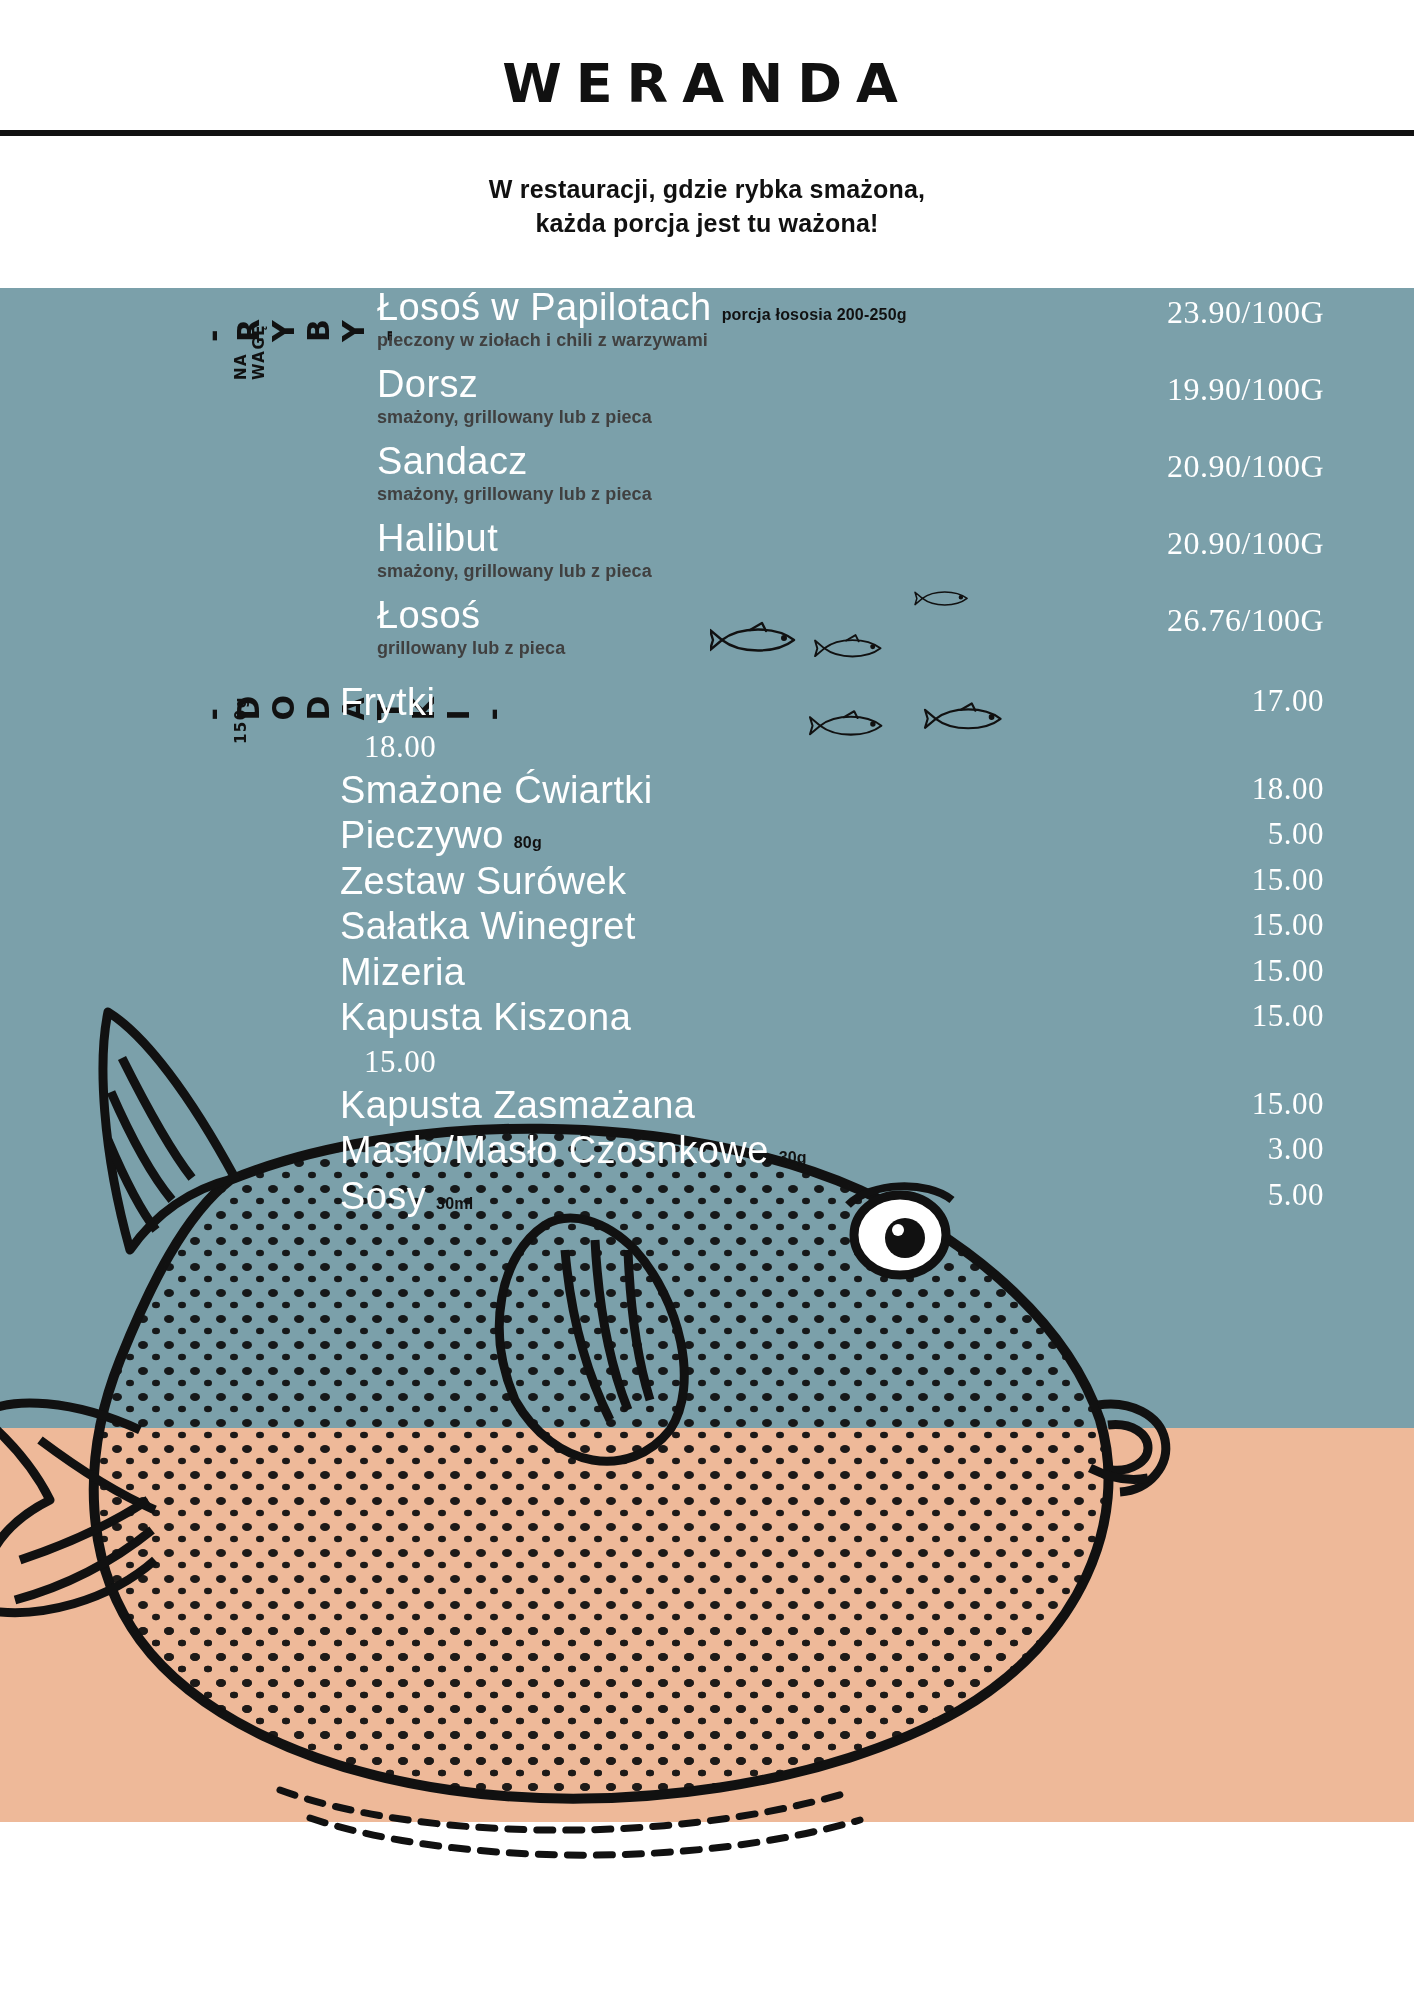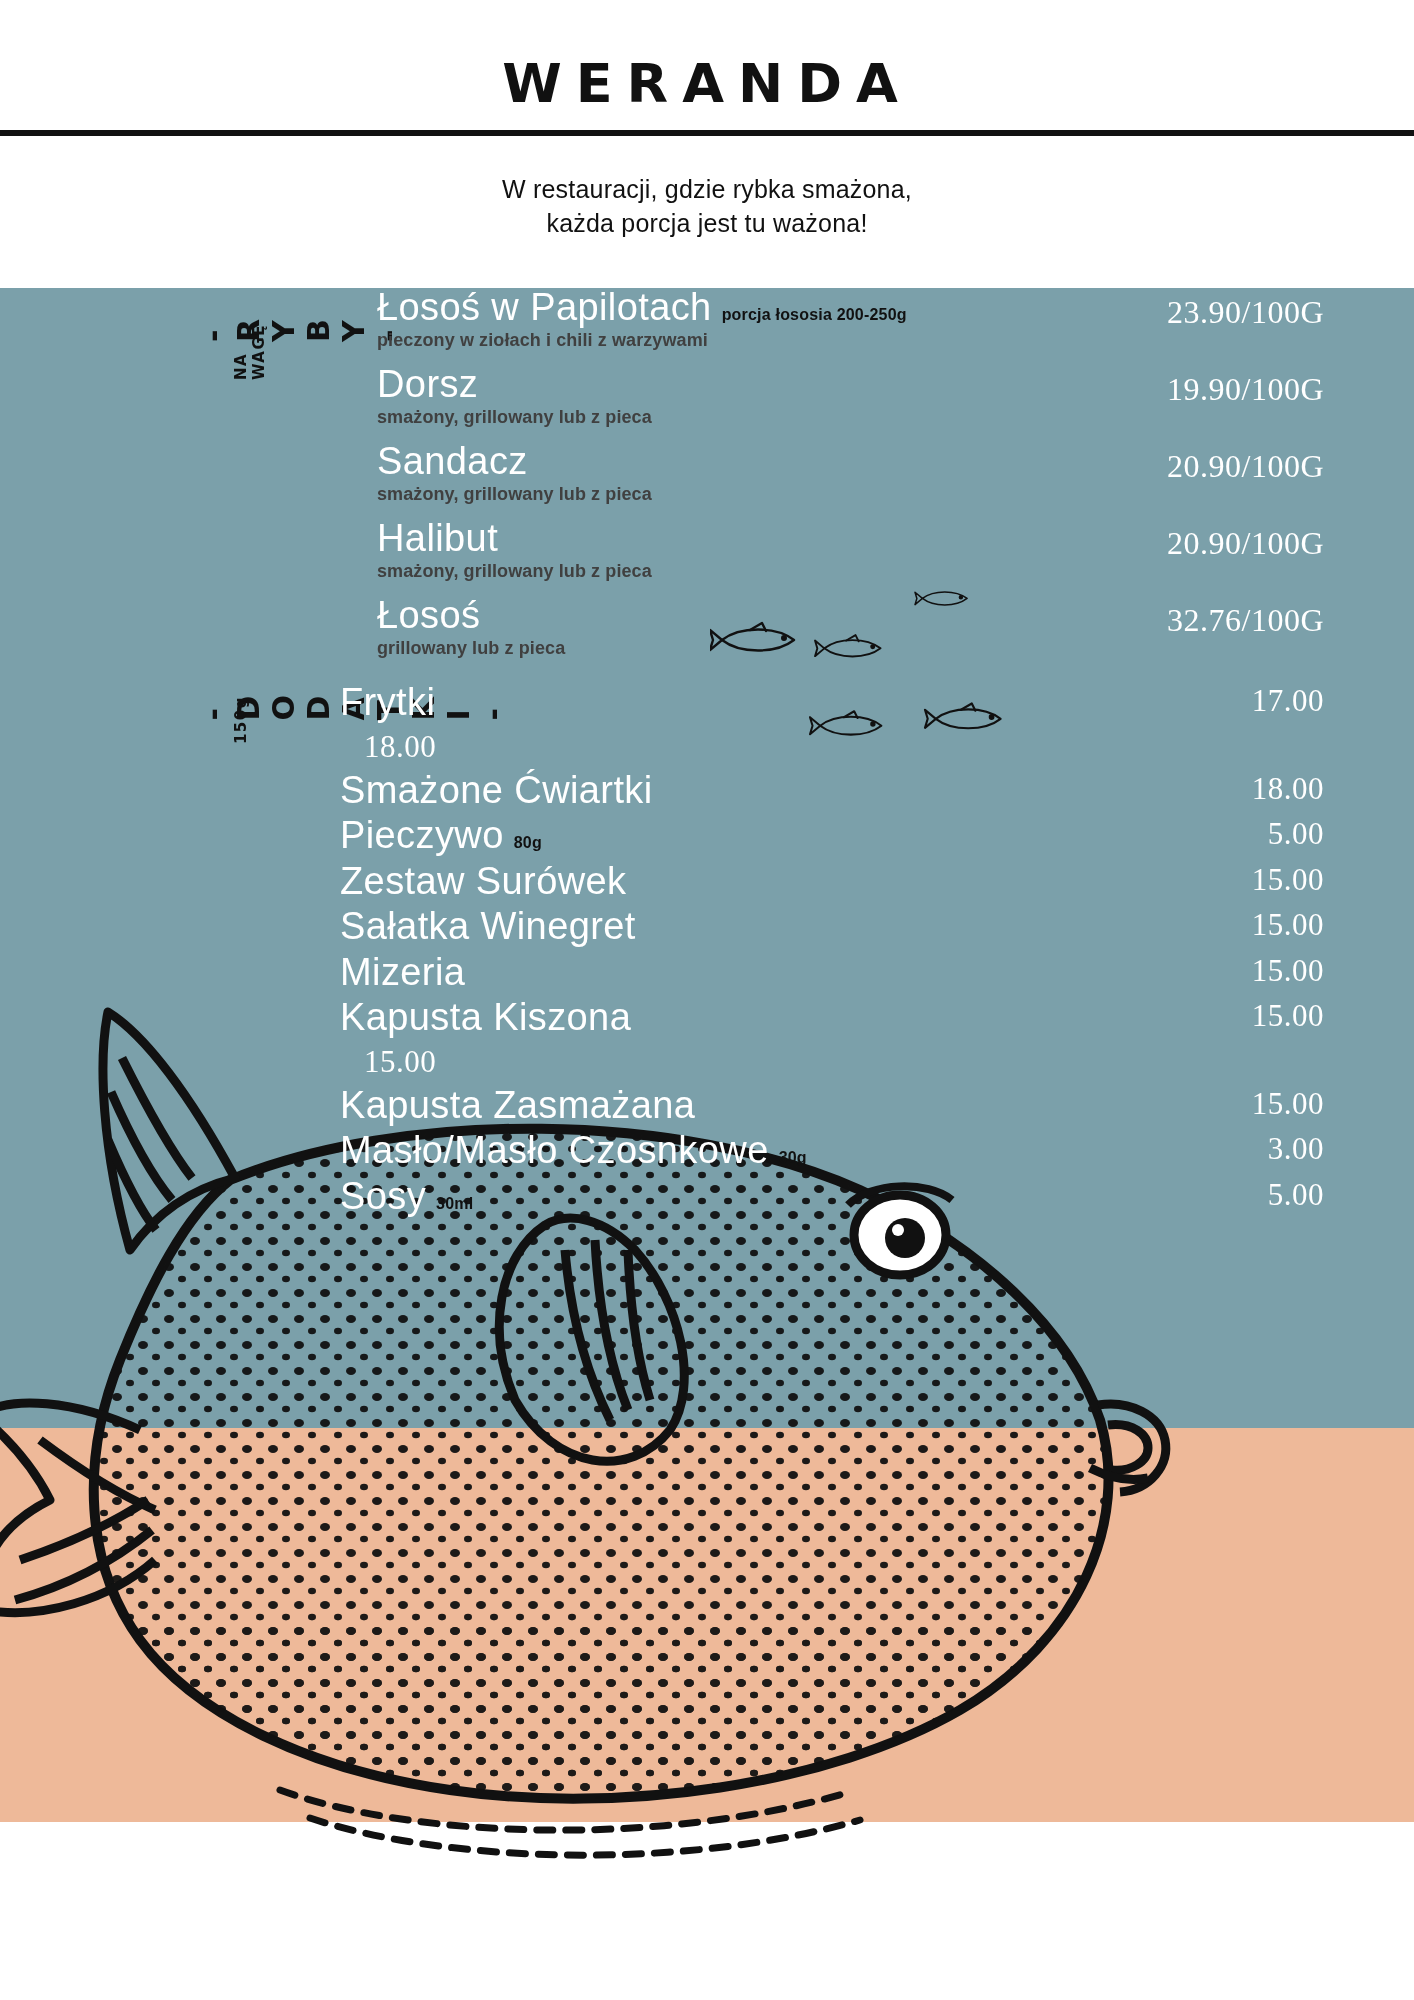--- a/index.html
+++ b/index.html
@@ -38,21 +38,21 @@
     left: 0;
     width: 100%;
     height: 6px;
     background: #111111;
   }
 
   .tagline {
     text-align: center;
     margin-top: 58px;
     font-size: 25px;
-    font-weight: 400;
+    font-weight: 700;
     line-height: 1.35;
     color: #111111;
     letter-spacing: 0.2px;
   }
 
   
   .band-blue {
     position: absolute;
     top: 288px; left: 0;
     width: 100%;
@@ -249,21 +249,21 @@
           <div class="item-desc">smażony, grillowany lub z pieca</div>
         </div>
         <div class="item-price">20.90/100G</div>
       </div>
 
       <div class="row fish-row">
         <div class="row-left">
           <span class="item-name">Łosoś</span><span class="item-note"></span>
           <div class="item-desc">grillowany lub z pieca</div>
         </div>
-        <div class="item-price">32.76/100G</div>
+        <div class="item-price">26.76/100G</div>
       </div>
 
     </div>
 
     <div class="school">
       <svg viewBox="0 0 400 160" width="400" height="160" fill="none" stroke="#111111" stroke-width="2.4" stroke-linecap="round" stroke-linejoin="round">
         <g>
           <path d="M12 62 C30 48, 66 48, 84 62 C66 76, 30 76, 12 62 Z"></path>
           <path d="M12 62 L0 52 L3 62 L0 72 Z"></path>
           <path d="M40 52 L52 45 L56 53"></path>

